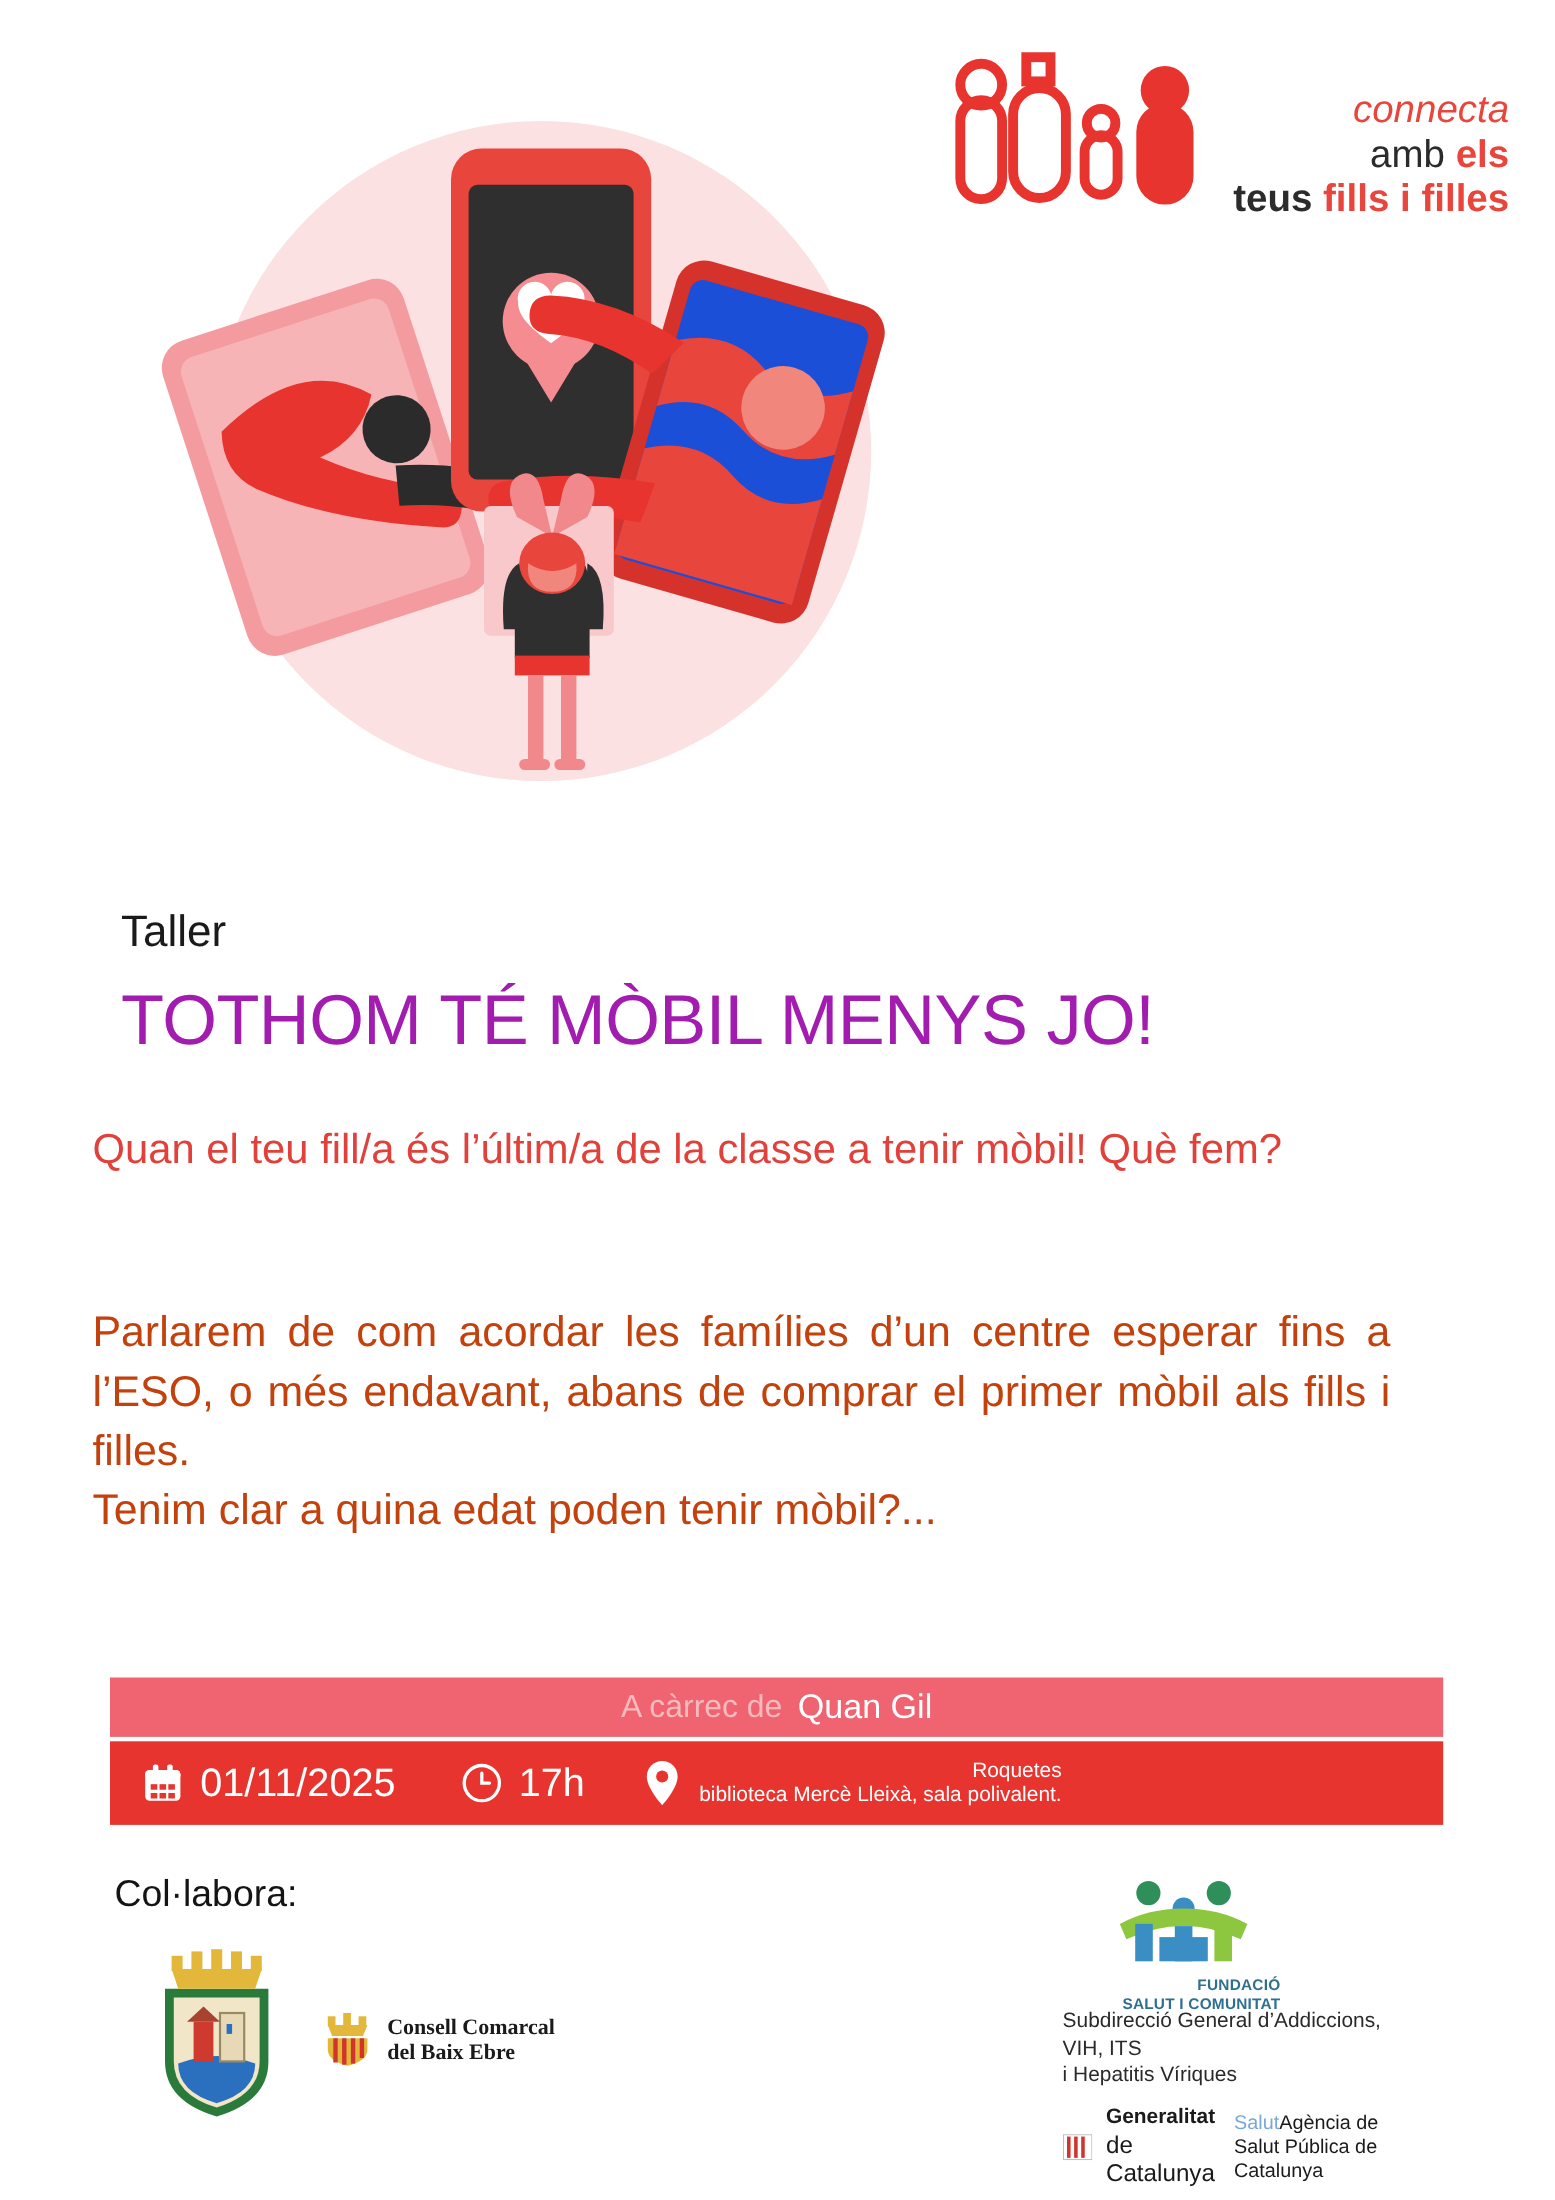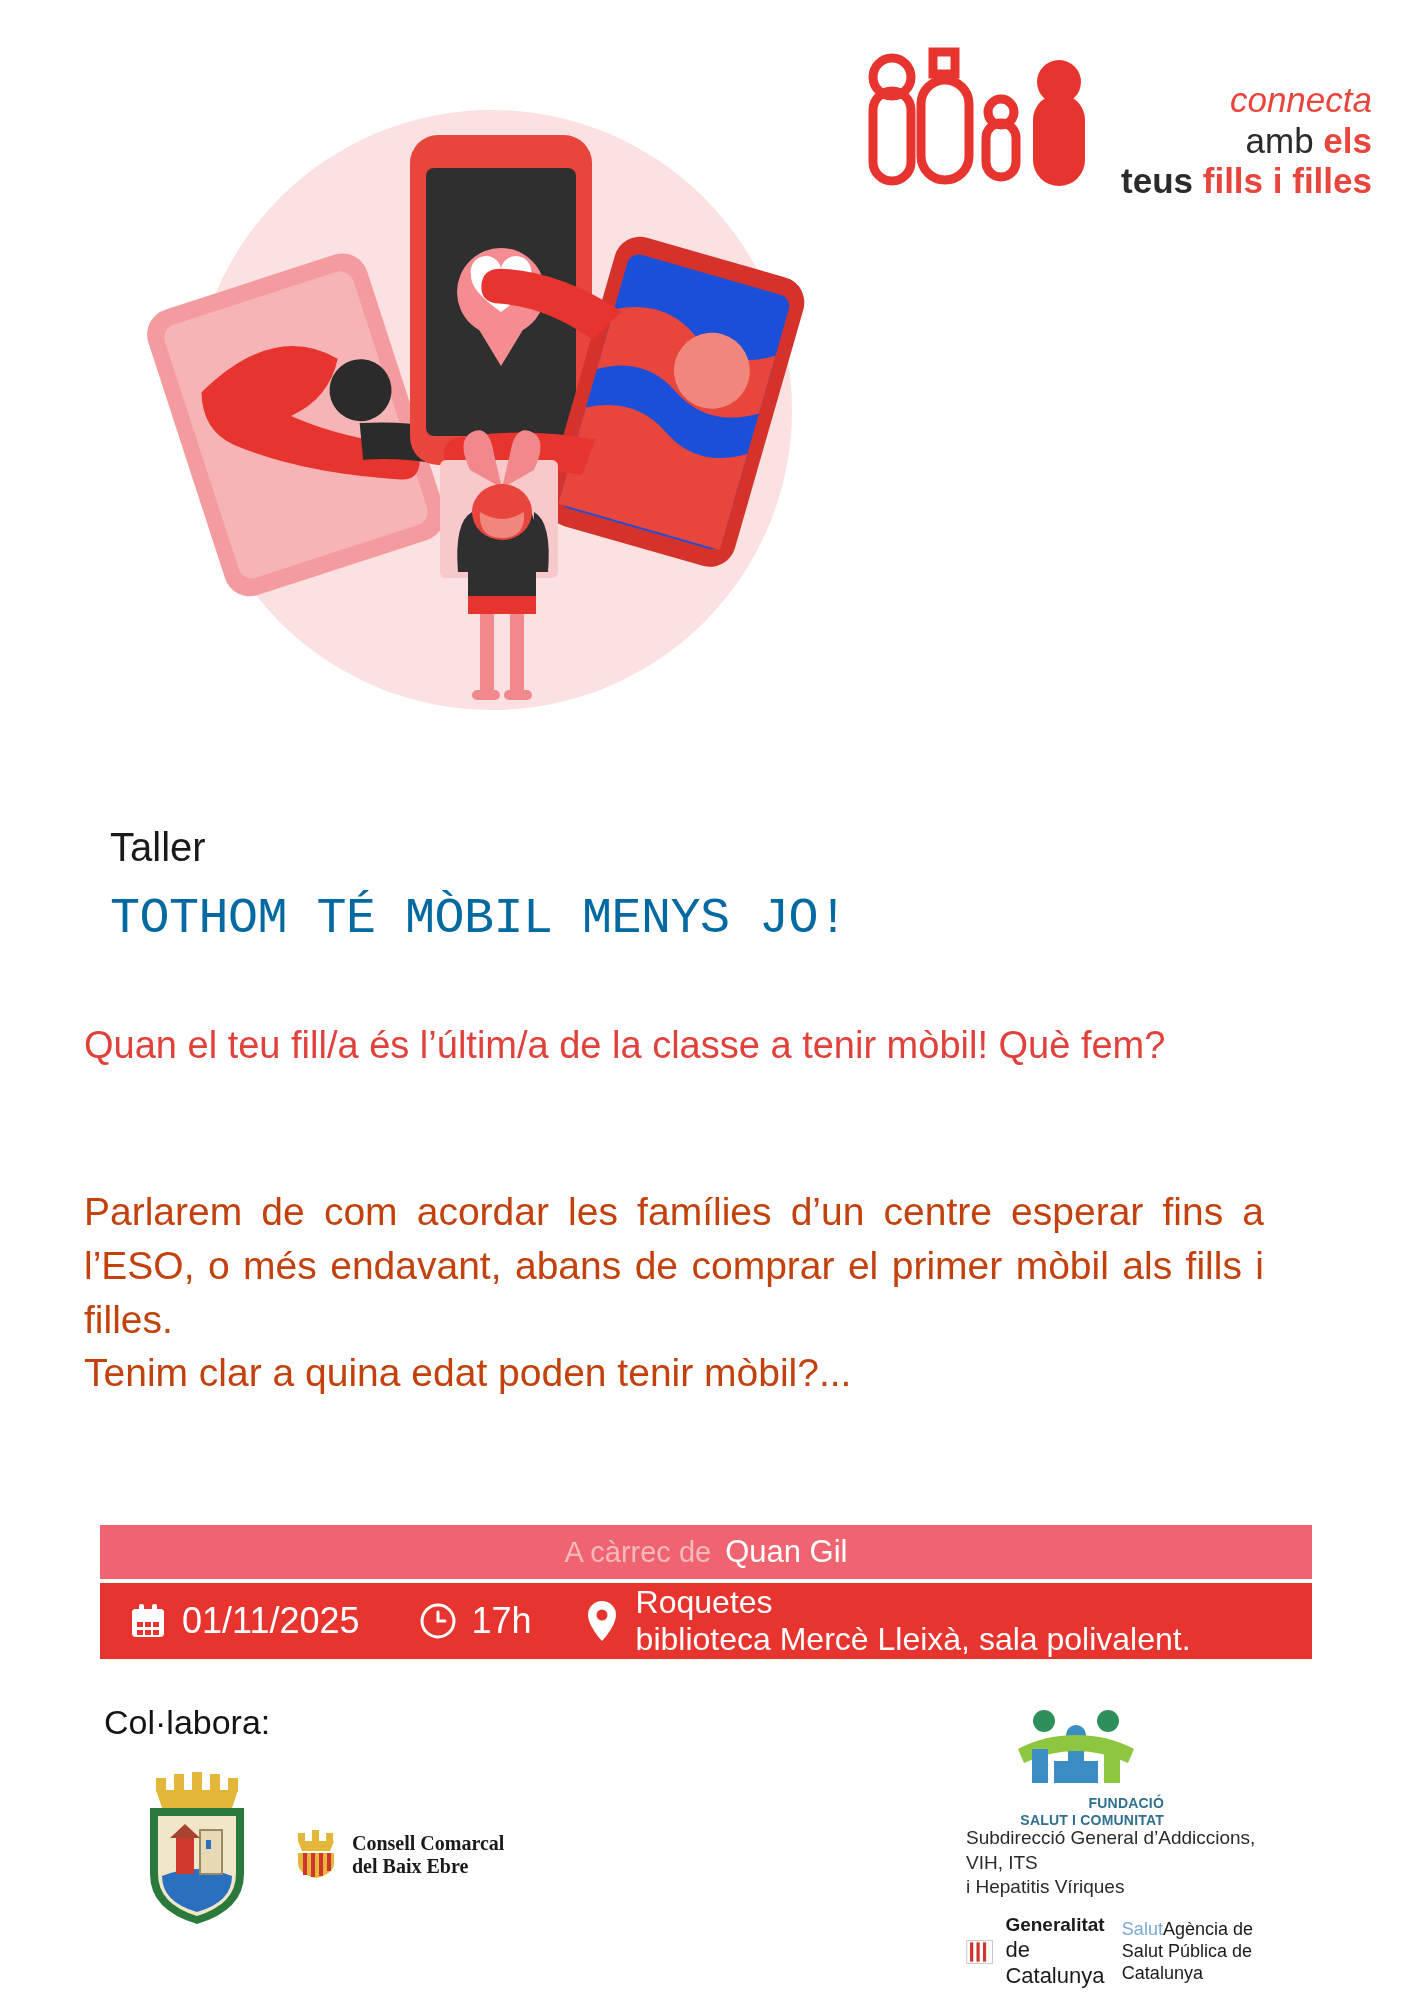--- a/index.html
+++ b/index.html
@@ -52,26 +52,25 @@
     position: absolute;
     left: 110px;
     top: 825px;
     font-size: 40px;
     color: #1a1a1a;
   }
   .title {
     position: absolute;
     left: 110px;
     top: 890px;
-    font-size: 50px;
+    font-size: 64px;
     letter-spacing: -0.5px;
-    color: #0369a1;
+    color: #a21caf;
     font-weight: 400;
     white-space: nowrap;
-    font-family: Liberation Mono, monospace;
   }
   .subtitle {
     position: absolute;
     left: 84px;
     top: 1020px;
     width: 1255px;
     font-size: 38px;
     line-height: 1.33;
     color: #e0413b;
   }
@@ -113,21 +112,21 @@
     background: #e8342e;
     display: flex;
     align-items: center;
     color: #ffffff;
   }
   .bar-details .cell { display: flex; align-items: center; gap: 14px; }
   .cell-date { padding-left: 28px; }
   .cell-time { padding-left: 58px; }
   .cell-place { padding-left: 50px; }
   .bar-details .big { font-size: 36px; }
-  .place-lines { line-height: 1.17; font-size: 32px; }
+  .place-lines { line-height: 1.17; font-size: 19px; text-align: right; }
 
   .ico { flex: none; display: block; }
 
   
   .collab-label {
     position: absolute;
     left: 104px;
     top: 1703px;
     font-size: 34px;
     color: #141414;

